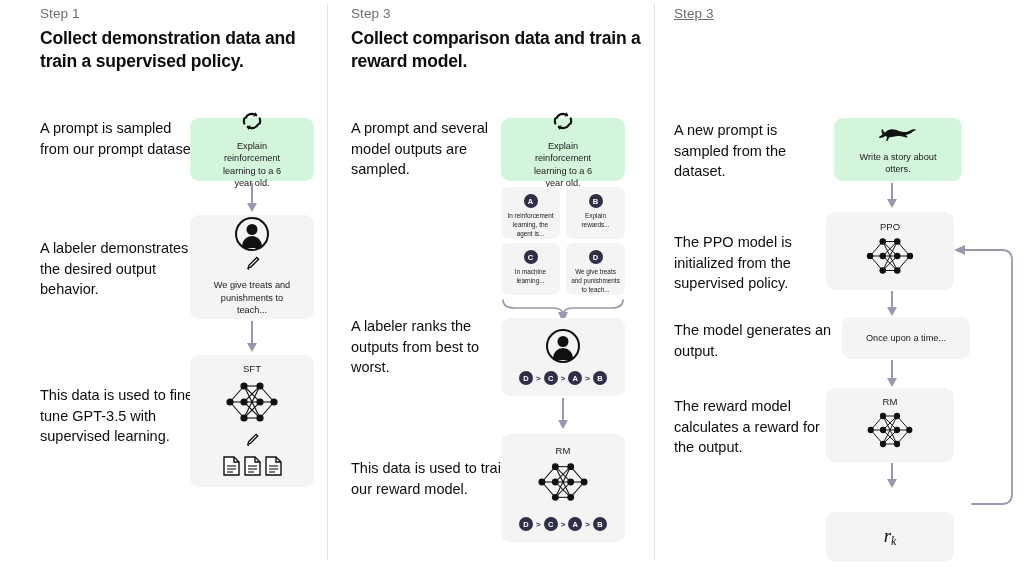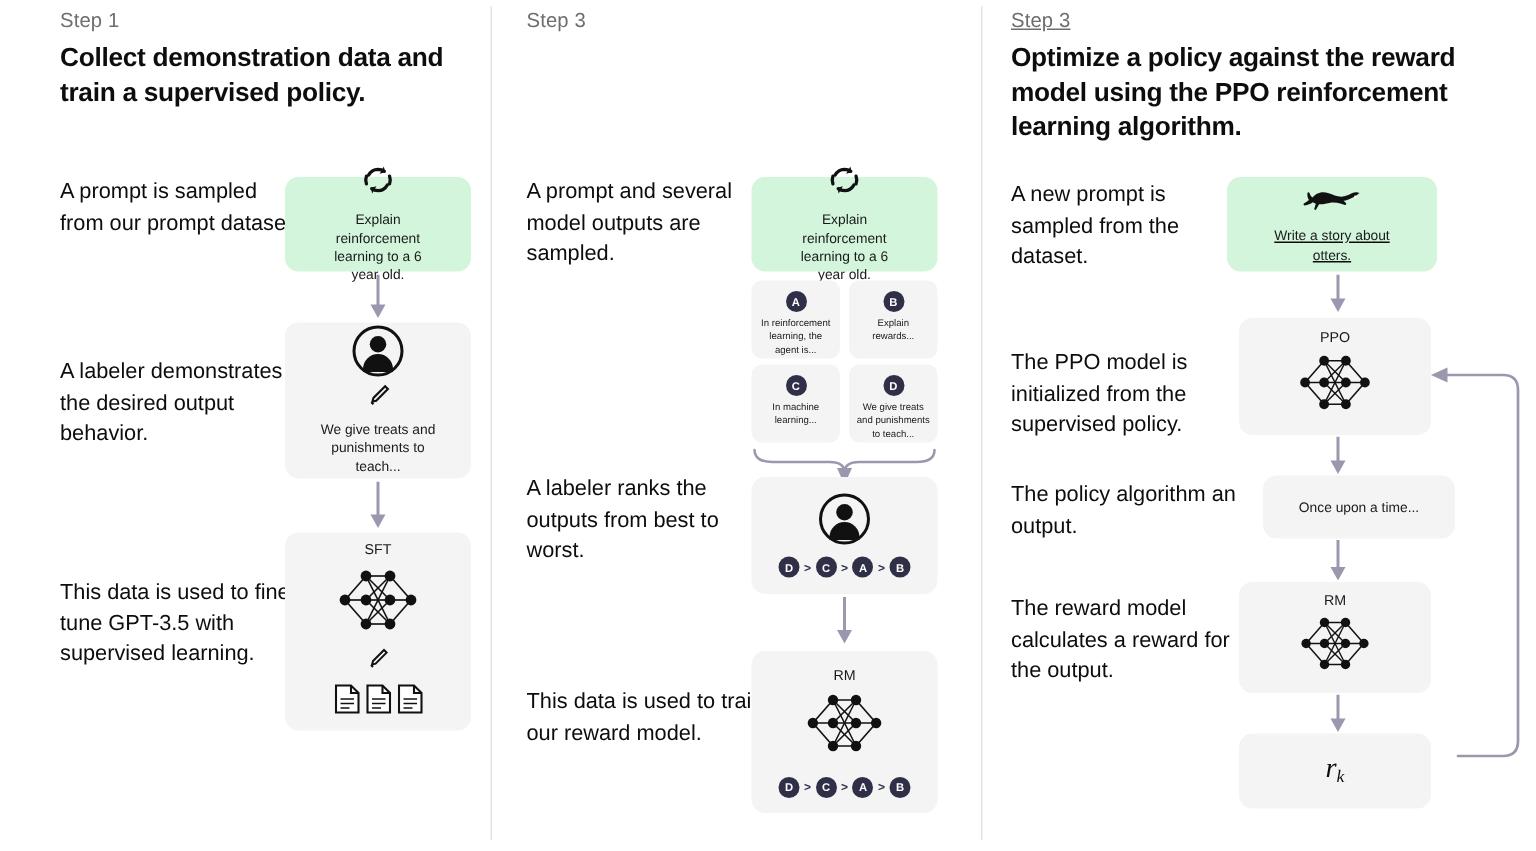--- a/index.html
+++ b/index.html
@@ -228,20 +228,21 @@
                 <line x1="4" y1="16" x2="10" y2="16"></line>
               </g>
             </svg>
         </span>
       </div>
     </div>
   </div>
 
   <div class="column col2">
     <div class="step-label">Step 3</div>
+    <div class="step-title">Collect comparison data and train a reward model.</div>
 
     <div class="caption" style="left:24px; top:118px;">A prompt and several model outputs are sampled.</div>
     <div class="caption" style="left:24px; top:316px;">A labeler ranks the outputs from best to worst.</div>
     <div class="caption" style="left:24px; top:458px;">This data is used to train our reward model.</div>
 
     <div class="box green" style="left:174px; top:118px; width:124px; height:63px;">
       <span style="margin-bottom:4px;">
         <svg width="22" height="22" viewBox="0 0 24 24">
           <path d="M5.2 8.4A8 8 0 0 1 12 4.2a8 8 0 0 1 4.6 1.5" fill="none" stroke="#111" stroke-width="2.4" stroke-linecap="round"></path>
           <path d="M18.8 15.6A8 8 0 0 1 12 19.8a8 8 0 0 1-4.6-1.5" fill="none" stroke="#111" stroke-width="2.4" stroke-linecap="round"></path>
@@ -341,28 +342,27 @@
         <span class="gt">&gt;</span>
         <span class="badge sm">A</span>
         <span class="gt">&gt;</span>
         <span class="badge sm">B</span>
       </div>
     </div>
   </div>
 
   <div class="column col3">
     <div class="step-label">Step 3</div>
-    <div class="step-title">Optimize a policy against the reward model using the PPO reinforcement learning algorithm.</div>
 
     <div class="caption" style="left:20px; top:120px;">A new prompt is sampled from the dataset.</div>
     <div class="caption" style="left:20px; top:232px;">The PPO model is initialized from the supervised policy.</div>
-    <div class="caption" style="left:20px; top:320px;">The policy algorithm an output.</div>
+    <div class="caption" style="left:20px; top:320px;">The model generates an output.</div>
     <div class="caption" style="left:20px; top:396px;">The reward model calculates a reward for the output.</div>
 
-    <div class="box green" style="left:164px; top:118px; width:140px; height:63px;text-decoration:underline;">
+    <div class="box green" style="left:180px; top:118px; width:128px; height:63px;">
       <span style="margin-bottom:3px;">
         <svg width="44" height="20" viewBox="0 0 44 20">
           <path d="M40.5 6.2c-1.6-1.6-3.6-1.1-5.3-.3-2.1 1-4.3 2.2-7 2.2-3.2 0-5.6-1.4-8.4-2.3-2.6-.9-5.4-1-7.9.4-1.1.6-2.1 1.5-3 2.5-.9-.8-1.6-1.8-1.9-3-.2-.8-1.3-.7-1.4.1-.2 1.6.2 3.2 1 4.5-1 .9-2 1.7-3.1 2.2-.8.4-.5 1.6.4 1.5 2-.2 3.8-1 5.3-2.1.6.4 1.3.7 2 .9l-1 3.4c-.2.7.8 1.1 1.2.5l2-3.5c.8.1 1.6 0 2.4-.1l4.4-.8c2.5-.5 4.9-.3 7.3.4l3.1.9c.7.2 1.2-.7.7-1.2l-1.6-1.5c1.9-.3 3.7-1 5.4-1.9 1.6-.8 3.3-1.7 4.6-2.9.5-.4.4-1.1-.2-1.4z" fill="#111"></path>
           <circle cx="37.6" cy="8.2" r="0.9" fill="#fff"></circle>
         </svg>
       </span>
       <div class="box-text">Write a story about otters.</div>
     </div>
 
     <div class="arrow" style="left:230px; top:183px;">
@@ -460,21 +460,21 @@
       </span>
     </div>
 
     <div class="arrow" style="left:230px; top:463px;">
       <svg width="16" height="26">
           <line x1="8" y1="0" x2="8" y2="17" stroke="#9a98ae" stroke-width="2"></line>
           <path d="M3 16 L8 25 L13 16 Z" fill="#9a98ae"></path>
         </svg>
     </div>
 
-    <div class="box" style="left:172px; top:489px; width:128px; height:50px;">
+    <div class="box" style="left:172px; top:512px; width:128px; height:50px;">
       <div class="rk">
         <span>r</span><span class="sub">k</span>
       </div>
     </div>
 
     <div class="arrow" style="left:296px; top:240px;">
       <svg width="74" height="280">
         <path d="M14 10 L52 10 Q62 10 62 20 L62 254 Q62 264 52 264 L22 264" fill="none" stroke="#9a98ae" stroke-width="1.8" stroke-linecap="round"></path>
         <path d="M15 5 L4 10 L15 15 Z" fill="#9a98ae"></path>
       </svg>

